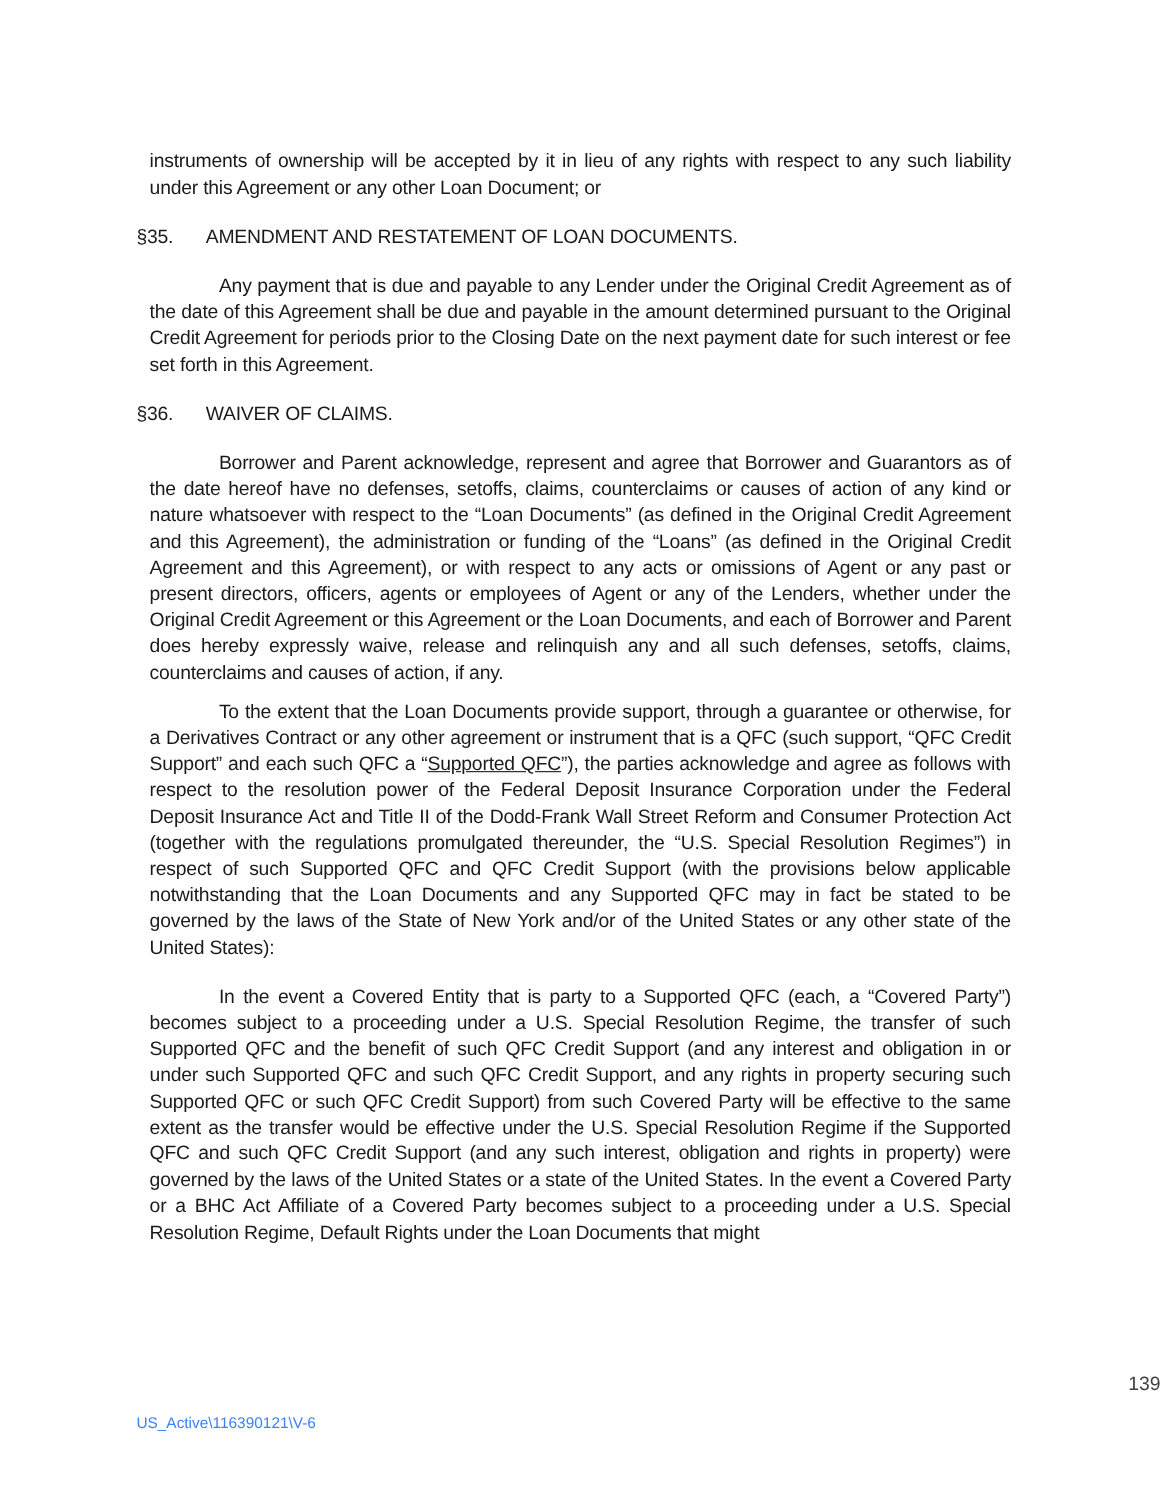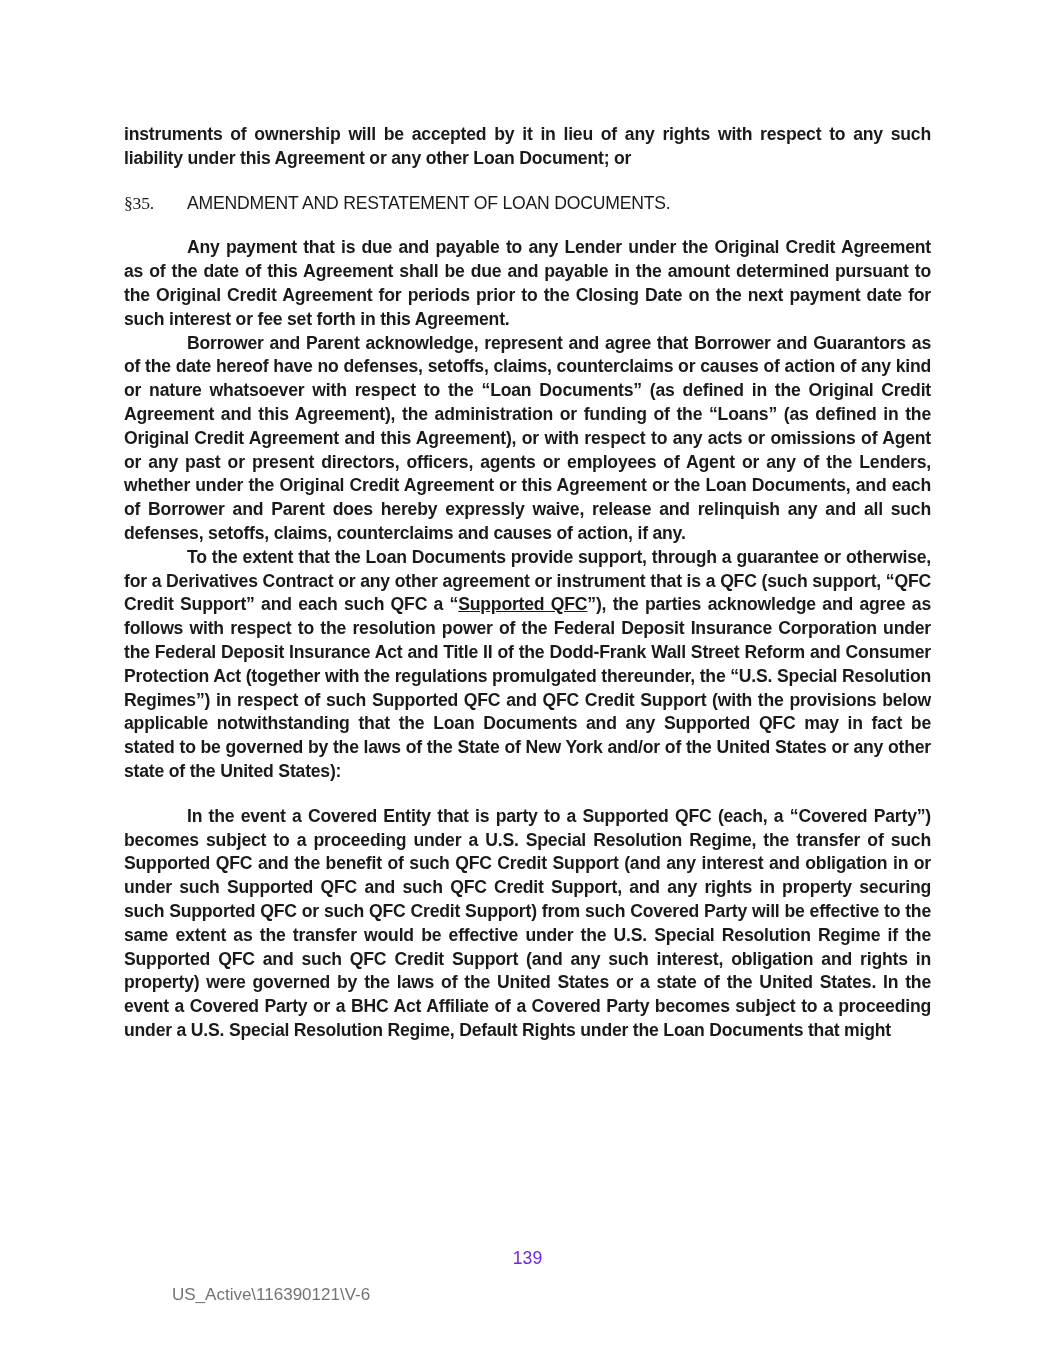--- a/index.html
+++ b/index.html
@@ -2,47 +2,48 @@
 <html><head>
 <meta charset="utf-8">
 <style>
   html, body { margin: 0; padding: 0; background: #ffffff; }
   body { width: 1055px; height: 1365px; position: relative; overflow: hidden; }
   .page {
     position: absolute; left: 124px; top: 123px; width: 807px;
     font-family: "Liberation Sans", sans-serif; font-size: 17.6px; line-height: 23.8px;
     color: #1a1a1a; letter-spacing: -0.2px;
   }
-  .para { margin: 0; text-align: justify; text-align-last: auto; font-weight: bold; }
+  .para { margin: 12px; text-align: justify; text-align-last: auto; }
   .indent { text-indent: 63px; }
   .sub-item { margin-top: 24px; text-indent: 187px; }
   .sub-num { display: inline-block; width: 60px; text-indent: 0; }
   .heading { margin-top: 21px; margin-bottom: 21px; }
-  .heading .num { display: inline-block; width: 63px; font-family: Liberation Serif, serif; }
+  .heading .num { display: inline-block; width: 63px; }
   .gap { margin-top: 21px; }
   .u { text-decoration: underline; }
   .page-num {
-    position: absolute; top: 1248px; left: 0; width: 1055px; text-align: center;
-    font-family: "Liberation Sans", sans-serif; font-size: 17.6px; color: #6d28d9;
+    position: absolute; top: 1248px; left: 0; width: 1055px; text-align: right;
+    font-family: "Liberation Sans", sans-serif; font-size: 17.6px; color: #404040;
   }
   .footer-id {
     position: absolute; top: 1285px; left: 124px;
-    font-family: "Liberation Sans", sans-serif; font-size: 17px; color: #737373; margin-left: 48px;
+    font-family: "Liberation Sans", sans-serif; font-size: 14px; color: #3b82f6;
   }
 </style>
 </head>
 <body>
 
 <div class="page">
   <p class="para">instruments of ownership will be accepted by it in lieu of any rights with respect to any such liability under this Agreement or any other Loan Document; or</p>
 
 
   <div class="heading"><span class="num">§35.</span><span>AMENDMENT AND RESTATEMENT OF LOAN DOCUMENTS.</span></div>
   <p class="para indent">Any payment that is due and payable to any Lender under the Original Credit Agreement as of the date of this Agreement shall be due and payable in the amount determined pursuant to the Original Credit Agreement for periods prior to the Closing Date on the next payment date for such interest or fee set forth in this Agreement.</p>
 
+  <div class="heading"><span class="num">§36.</span><span>WAIVER OF CLAIMS.</span></div>
   <p class="para indent">Borrower and Parent acknowledge, represent and agree that Borrower and Guarantors as of the date hereof have no defenses, setoffs, claims, counterclaims or causes of action of any kind or nature whatsoever with respect to the “Loan Documents” (as defined in the Original Credit Agreement and this Agreement), the administration or funding of the “Loans” (as defined in the Original Credit Agreement and this Agreement), or with respect to any acts or omissions of Agent or any past or present directors, officers, agents or employees of Agent or any of the Lenders, whether under the Original Credit Agreement or this Agreement or the Loan Documents, and each of Borrower and Parent does hereby expressly waive, release and relinquish any and all such defenses, setoffs, claims, counterclaims and causes of action, if any.</p>
 
   <p class="para indent"><span>To the extent that the Loan Documents provide support, through a guarantee or otherwise, for a Derivatives Contract or any other agreement or instrument that is a QFC (such support, “QFC Credit Support” and each such QFC a “</span><span class="u">Supported QFC</span><span>”), the parties acknowledge and agree as follows with respect to the resolution power of the Federal Deposit Insurance Corporation under the Federal Deposit Insurance Act and Title II of the Dodd-Frank Wall Street Reform and Consumer Protection Act (together with the regulations promulgated thereunder, the “U.S. Special Resolution Regimes”) in respect of such Supported QFC and QFC Credit Support (with the provisions below applicable notwithstanding that the Loan Documents and any Supported QFC may in fact be stated to be governed by the laws of the State of New York and/or of the United States or any other state of the United States):</span></p>
   <p class="para indent gap">In the event a Covered Entity that is party to a Supported QFC (each, a “Covered Party”) becomes subject to a proceeding under a U.S. Special Resolution Regime, the transfer of such Supported QFC and the benefit of such QFC Credit Support (and any interest and obligation in or under such Supported QFC and such QFC Credit Support, and any rights in property securing such Supported QFC or such QFC Credit Support) from such Covered Party will be effective to the same extent as the transfer would be effective under the U.S. Special Resolution Regime if the Supported QFC and such QFC Credit Support (and any such interest, obligation and rights in property) were governed by the laws of the United States or a state of the United States. In the event a Covered Party or a BHC Act Affiliate of a Covered Party becomes subject to a proceeding under a U.S. Special Resolution Regime, Default Rights under the Loan Documents that might</p>
 </div>
 
 <div class="page-num">139</div>
 <div class="footer-id">US_Active\116390121\V-6</div>
 
 </body></html>

